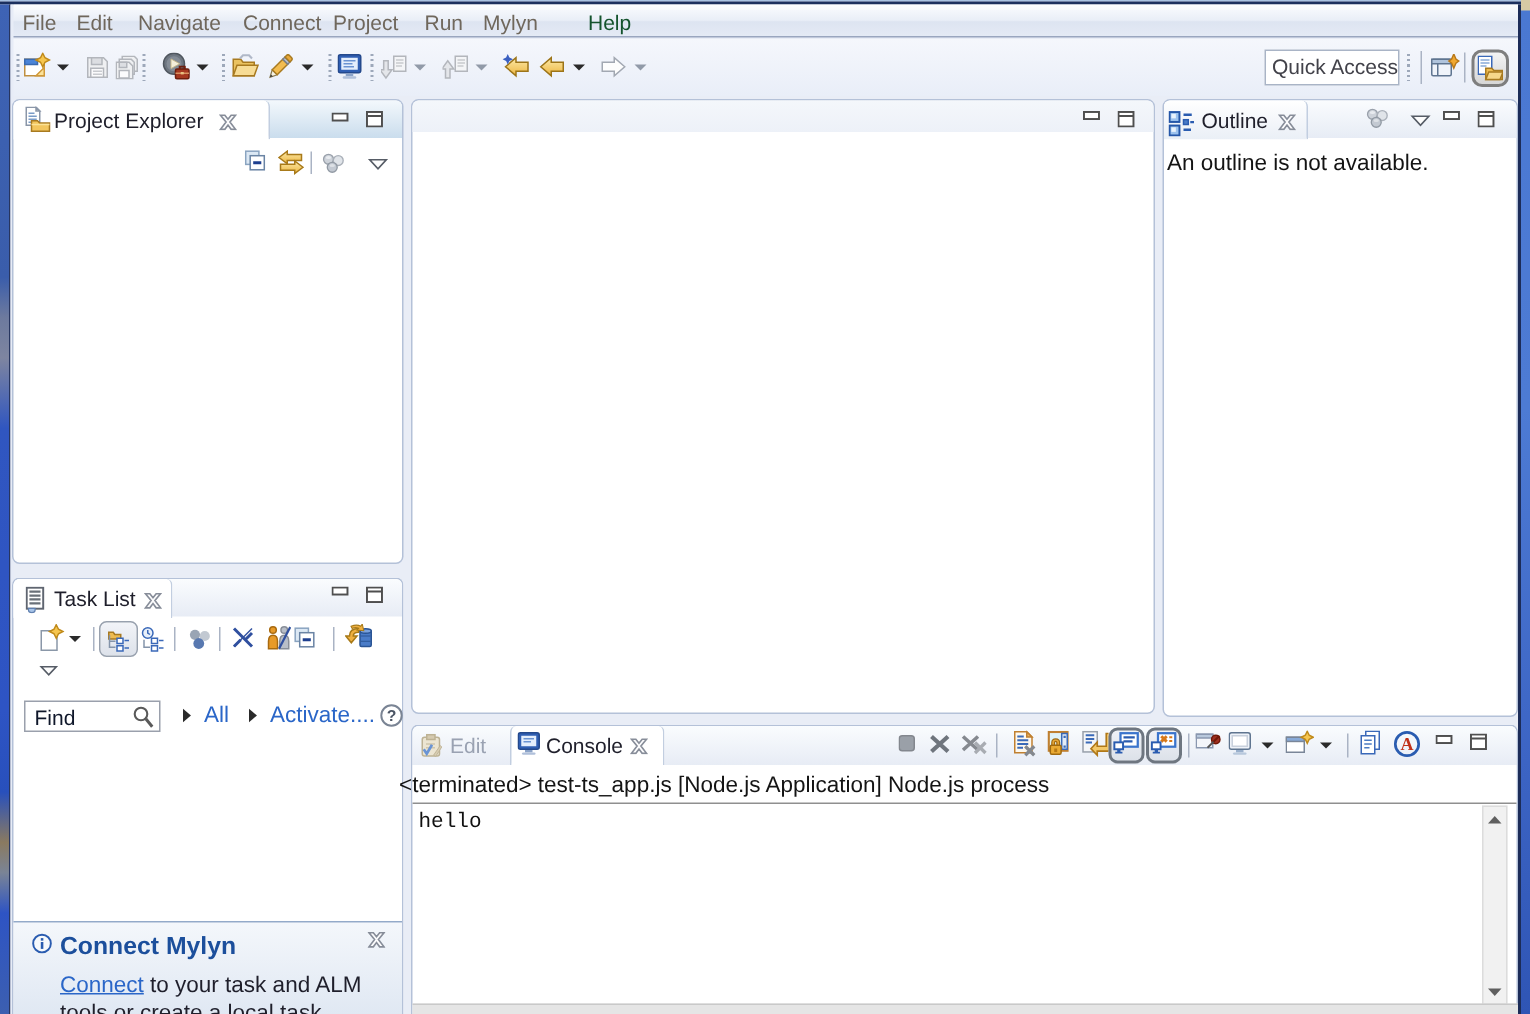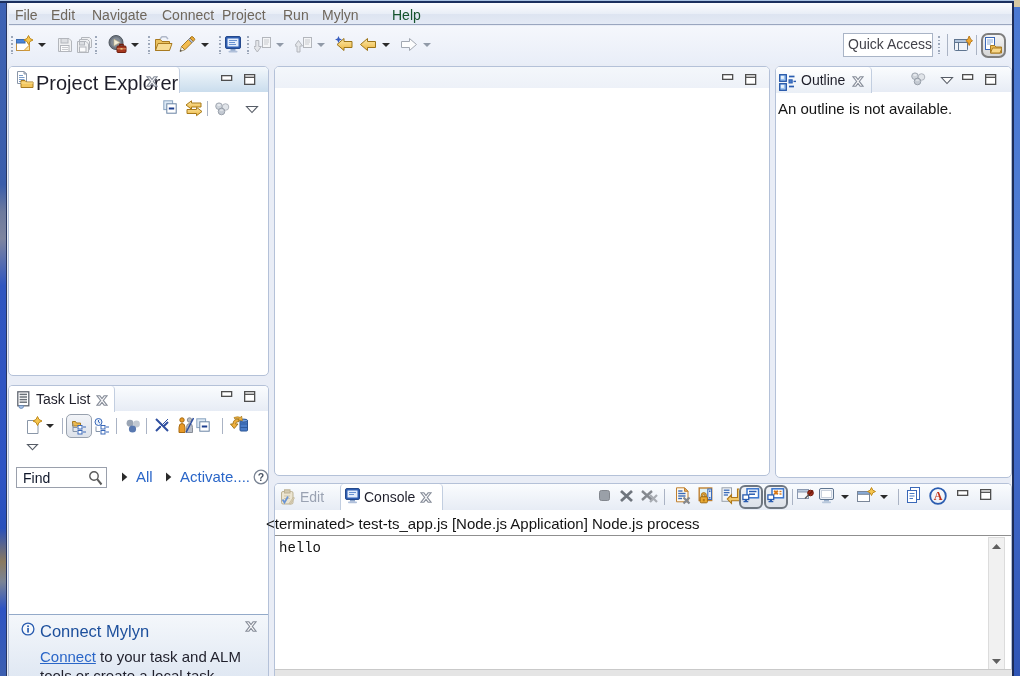--- a/index.html
+++ b/index.html
@@ -55,33 +55,33 @@
 <div class="i" style="left:843px;top:33px;width:90px;height:24px;background:#fff;border:1px solid #a9b4c6"></div>
 <span class="t" style="left:848px;top:36px;font-size:14px;color:#42424a">Quick Access</span>
 <div class="dotsep" style="left:938px;top:36px"></div>
 <div class="vsep" style="left:947px;top:34px;height:22px"></div>
 <div class="vsep" style="left:976px;top:35px;height:20px"></div>
 <div class="i" style="left:981px;top:33px;width:25px;height:25px;background:linear-gradient(#f4f4f4,#d6d6d6);border:2px solid #7e7e7e;border-radius:7px"></div>
 
 <div class="panel" style="left:8px;top:66px;width:261px;height:310px"></div>
 <div class="tstrip" style="left:9px;top:67px;width:259px;height:25px;background:linear-gradient(#f3f8fc,#cadded)"></div>
 <div class="wtab" style="left:9px;top:67px;width:171px;height:26px"></div>
-<span class="t" style="left:36px;top:72px;font-size:20px">Project Explorer</span>
+<span class="t" style="left:36px;top:72px;font-size:14px">Project Explorer</span>
 
 <div class="panel" style="left:8px;top:385px;width:261px;height:292px;border-bottom:none;border-radius:5px 5px 0 0"></div>
 <div class="tstrip" style="left:9px;top:386px;width:259px;height:25px"></div>
 <div class="wtab" style="left:9px;top:386px;width:106px;height:26px"></div>
 <span class="t" style="left:36px;top:391px">Task List</span>
 <div class="i" style="left:16px;top:467px;width:91px;height:21px;border:1px solid #9aa0ac;background:#fff"></div>
 <span class="t" style="left:23px;top:470px;color:#0f172a">Find</span>
 <span class="t blue" style="left:136px;top:468px;font-size:15px">All</span>
 <span class="t blue" style="left:180px;top:468px;font-size:15px">Activate....</span>
 
 <div class="i" style="left:9px;top:614px;width:259px;height:62px;background:linear-gradient(#f4f7fb,#e0e8f3);border-top:1px solid #93aac9"></div>
-<span class="t" style="left:40px;top:622px;font-size:16.5px;font-weight:normal;color:#1c4f9c">Connect Mylyn</span>
+<span class="t" style="left:40px;top:622px;font-size:16.5px;font-weight:bold;color:#1c4f9c">Connect Mylyn</span>
 <span class="t" style="left:40px;top:648px;font-size:15px"><span class="blue" style="text-decoration:underline">Connect</span> to your task and ALM</span>
 <span class="t" style="left:40px;top:667px;font-size:15px">tools or create a local task.</span>
 
 <div class="panel" style="left:274px;top:66px;width:496px;height:410px"></div>
 <div class="i" style="left:275px;top:67px;width:494px;height:21px;background:linear-gradient(#f4f7fb,#edf1f8);border-radius:4px 4px 0 0"></div>
 
 <div class="panel" style="left:775px;top:66px;width:237px;height:412px"></div>
 <div class="tstrip" style="left:776px;top:67px;width:235px;height:25px"></div>
 <div class="wtab" style="left:776px;top:67px;width:96px;height:26px;background:linear-gradient(#ffffff,#eaeff6)"></div>
 <span class="t" style="left:801px;top:72px">Outline</span>

